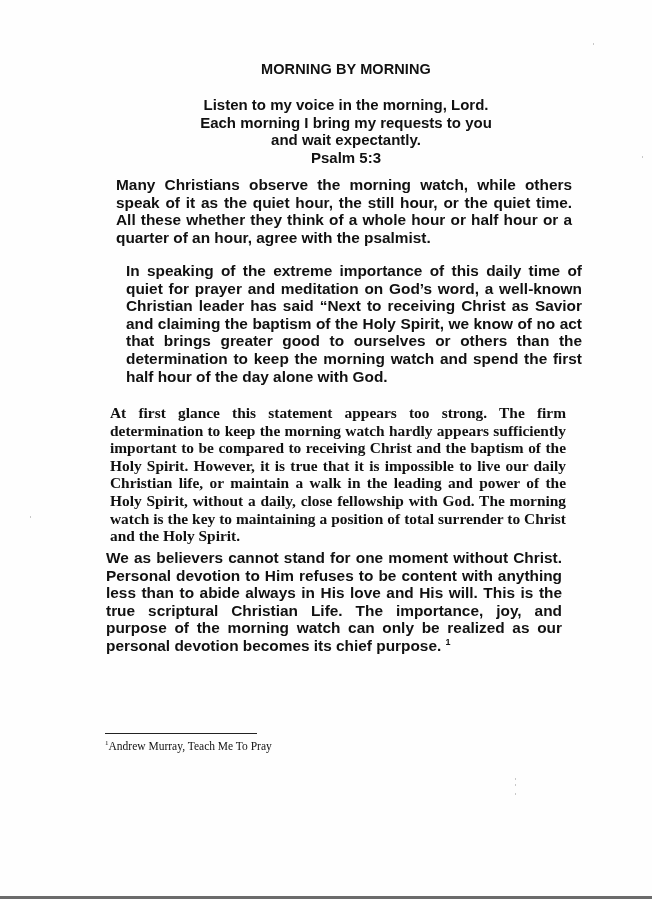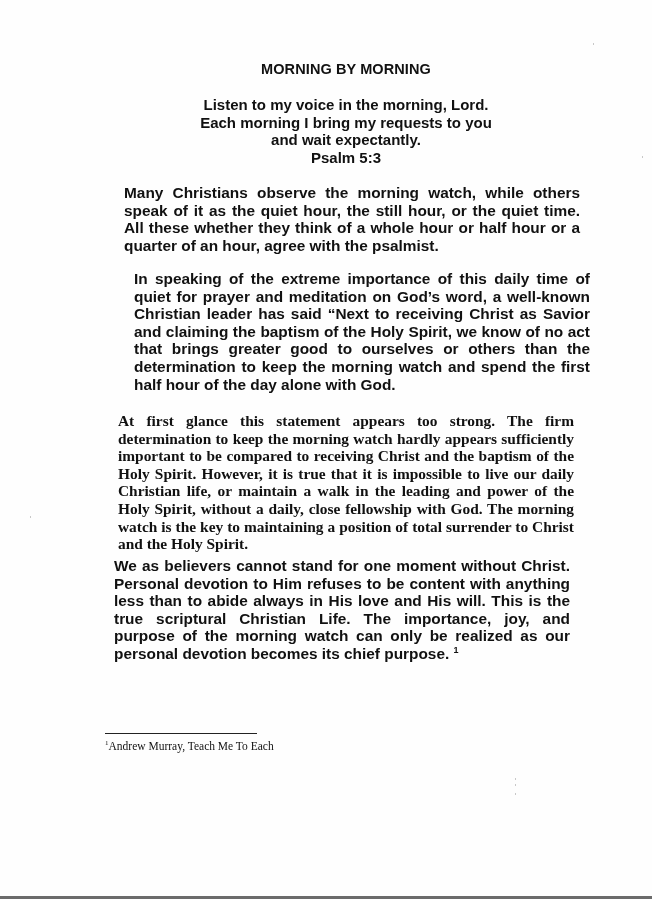--- a/index.html
+++ b/index.html
@@ -51,21 +51,21 @@
       line-height: 17.5px;
     }
     .epigraph div { white-space: nowrap; }
     .para {
       position: absolute;
       font-weight: bold;
       font-size: 15.4px;
       line-height: 17.6px;
       text-align: justify;
       text-align-last: left;
-      margin: 8px;
+      margin: 0;
     }
     .p1 { left: 116px; top: 176px; width: 456px; }
     .p2 { left: 126px; top: 262px; width: 456px; }
     .p3 { left: 110px; top: 404px; width: 456px; font-family: Liberation Serif, serif; }
     .p4 { left: 106px; top: 549px; width: 456px; }
     .para sup {
       font-size: 9px;
       vertical-align: super;
       line-height: 0;
     }
@@ -111,21 +111,21 @@
     <div>and wait expectantly.</div>
     <div>Psalm 5:3</div>
   </div>
 
   <p class="para p1">Many Christians observe the morning watch, while others speak of it as the quiet hour, the still hour, or the quiet time. All these whether they think of a whole hour or half hour or a quarter of an hour, agree with the psalmist.</p>
   <p class="para p2">In speaking of the extreme importance of this daily time of quiet for prayer and meditation on God’s word, a well-known Christian leader has said “Next to receiving Christ as Savior and claiming the baptism of the Holy Spirit, we know of no act that brings greater good to ourselves or others than the determination to keep the morning watch and spend the first half hour of the day alone with God.</p>
   <p class="para p3">At first glance this statement appears too strong. The firm determination to keep the morning watch hardly appears sufficiently important to be compared to receiving Christ and the baptism of the Holy Spirit. However, it is true that it is impossible to live our daily Christian life, or maintain a walk in the leading and power of the Holy Spirit, without a daily, close fellowship with God. The morning watch is the key to maintaining a position of total surrender to Christ and the Holy Spirit.</p>
   <p class="para p4"><span>We as believers cannot stand for one moment without Christ. Personal devotion to Him refuses to be content with anything less than to abide always in His love and His will. This is the true scriptural Christian Life. The importance, joy, and purpose of the morning watch can only be realized as our personal devotion becomes its chief purpose.</span> <sup>1</sup></p>
 
   <div class="footnote-rule"></div>
-  <div class="footnote"><sup>1</sup><span>Andrew Murray, Teach Me To Each</span></div>
+  <div class="footnote"><sup>1</sup><span>Andrew Murray, Teach Me To Pray</span></div>
 
   <div class="speck" style="left:593px; top:43px;"></div>
   <div class="speck" style="left:642px; top:156px;"></div>
   <div class="speck" style="left:30px; top:516px;"></div>
   <div class="speck" style="left:515px; top:778px;"></div>
   <div class="speck" style="left:515px; top:784px;"></div>
   <div class="speck" style="left:515px; top:793px;"></div>
 </div>
 
 <div class="bottom-border"></div>

